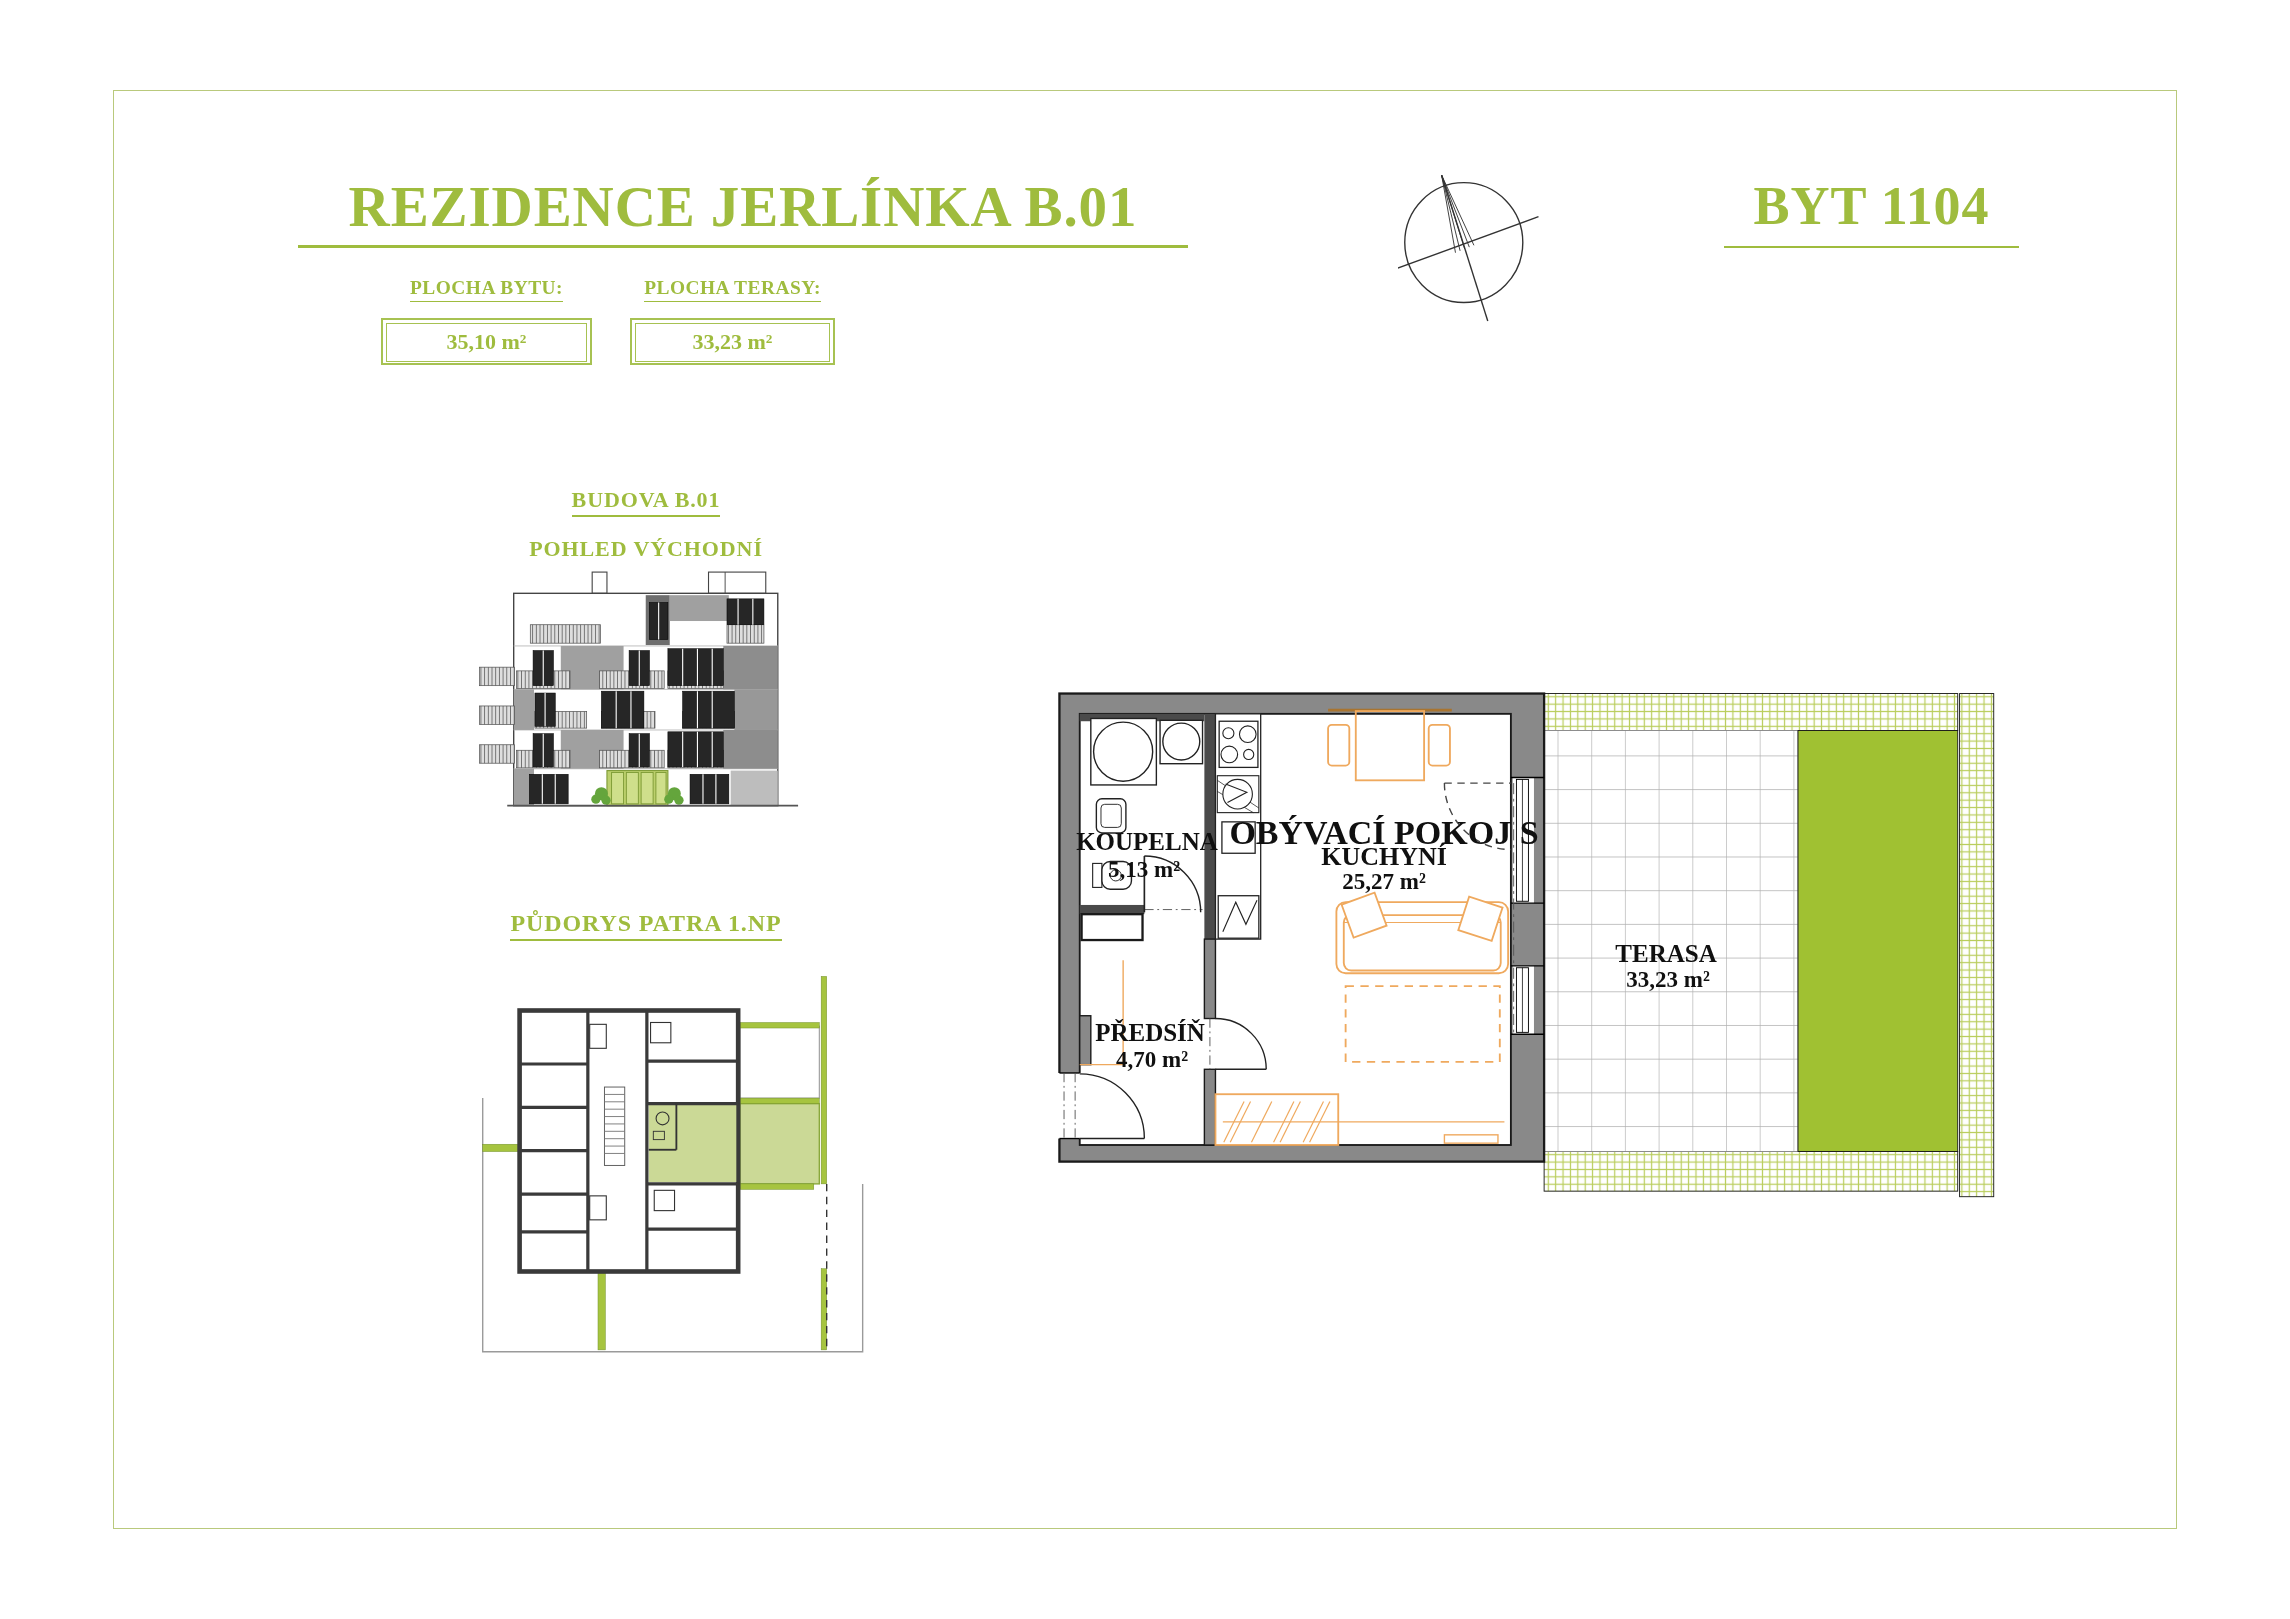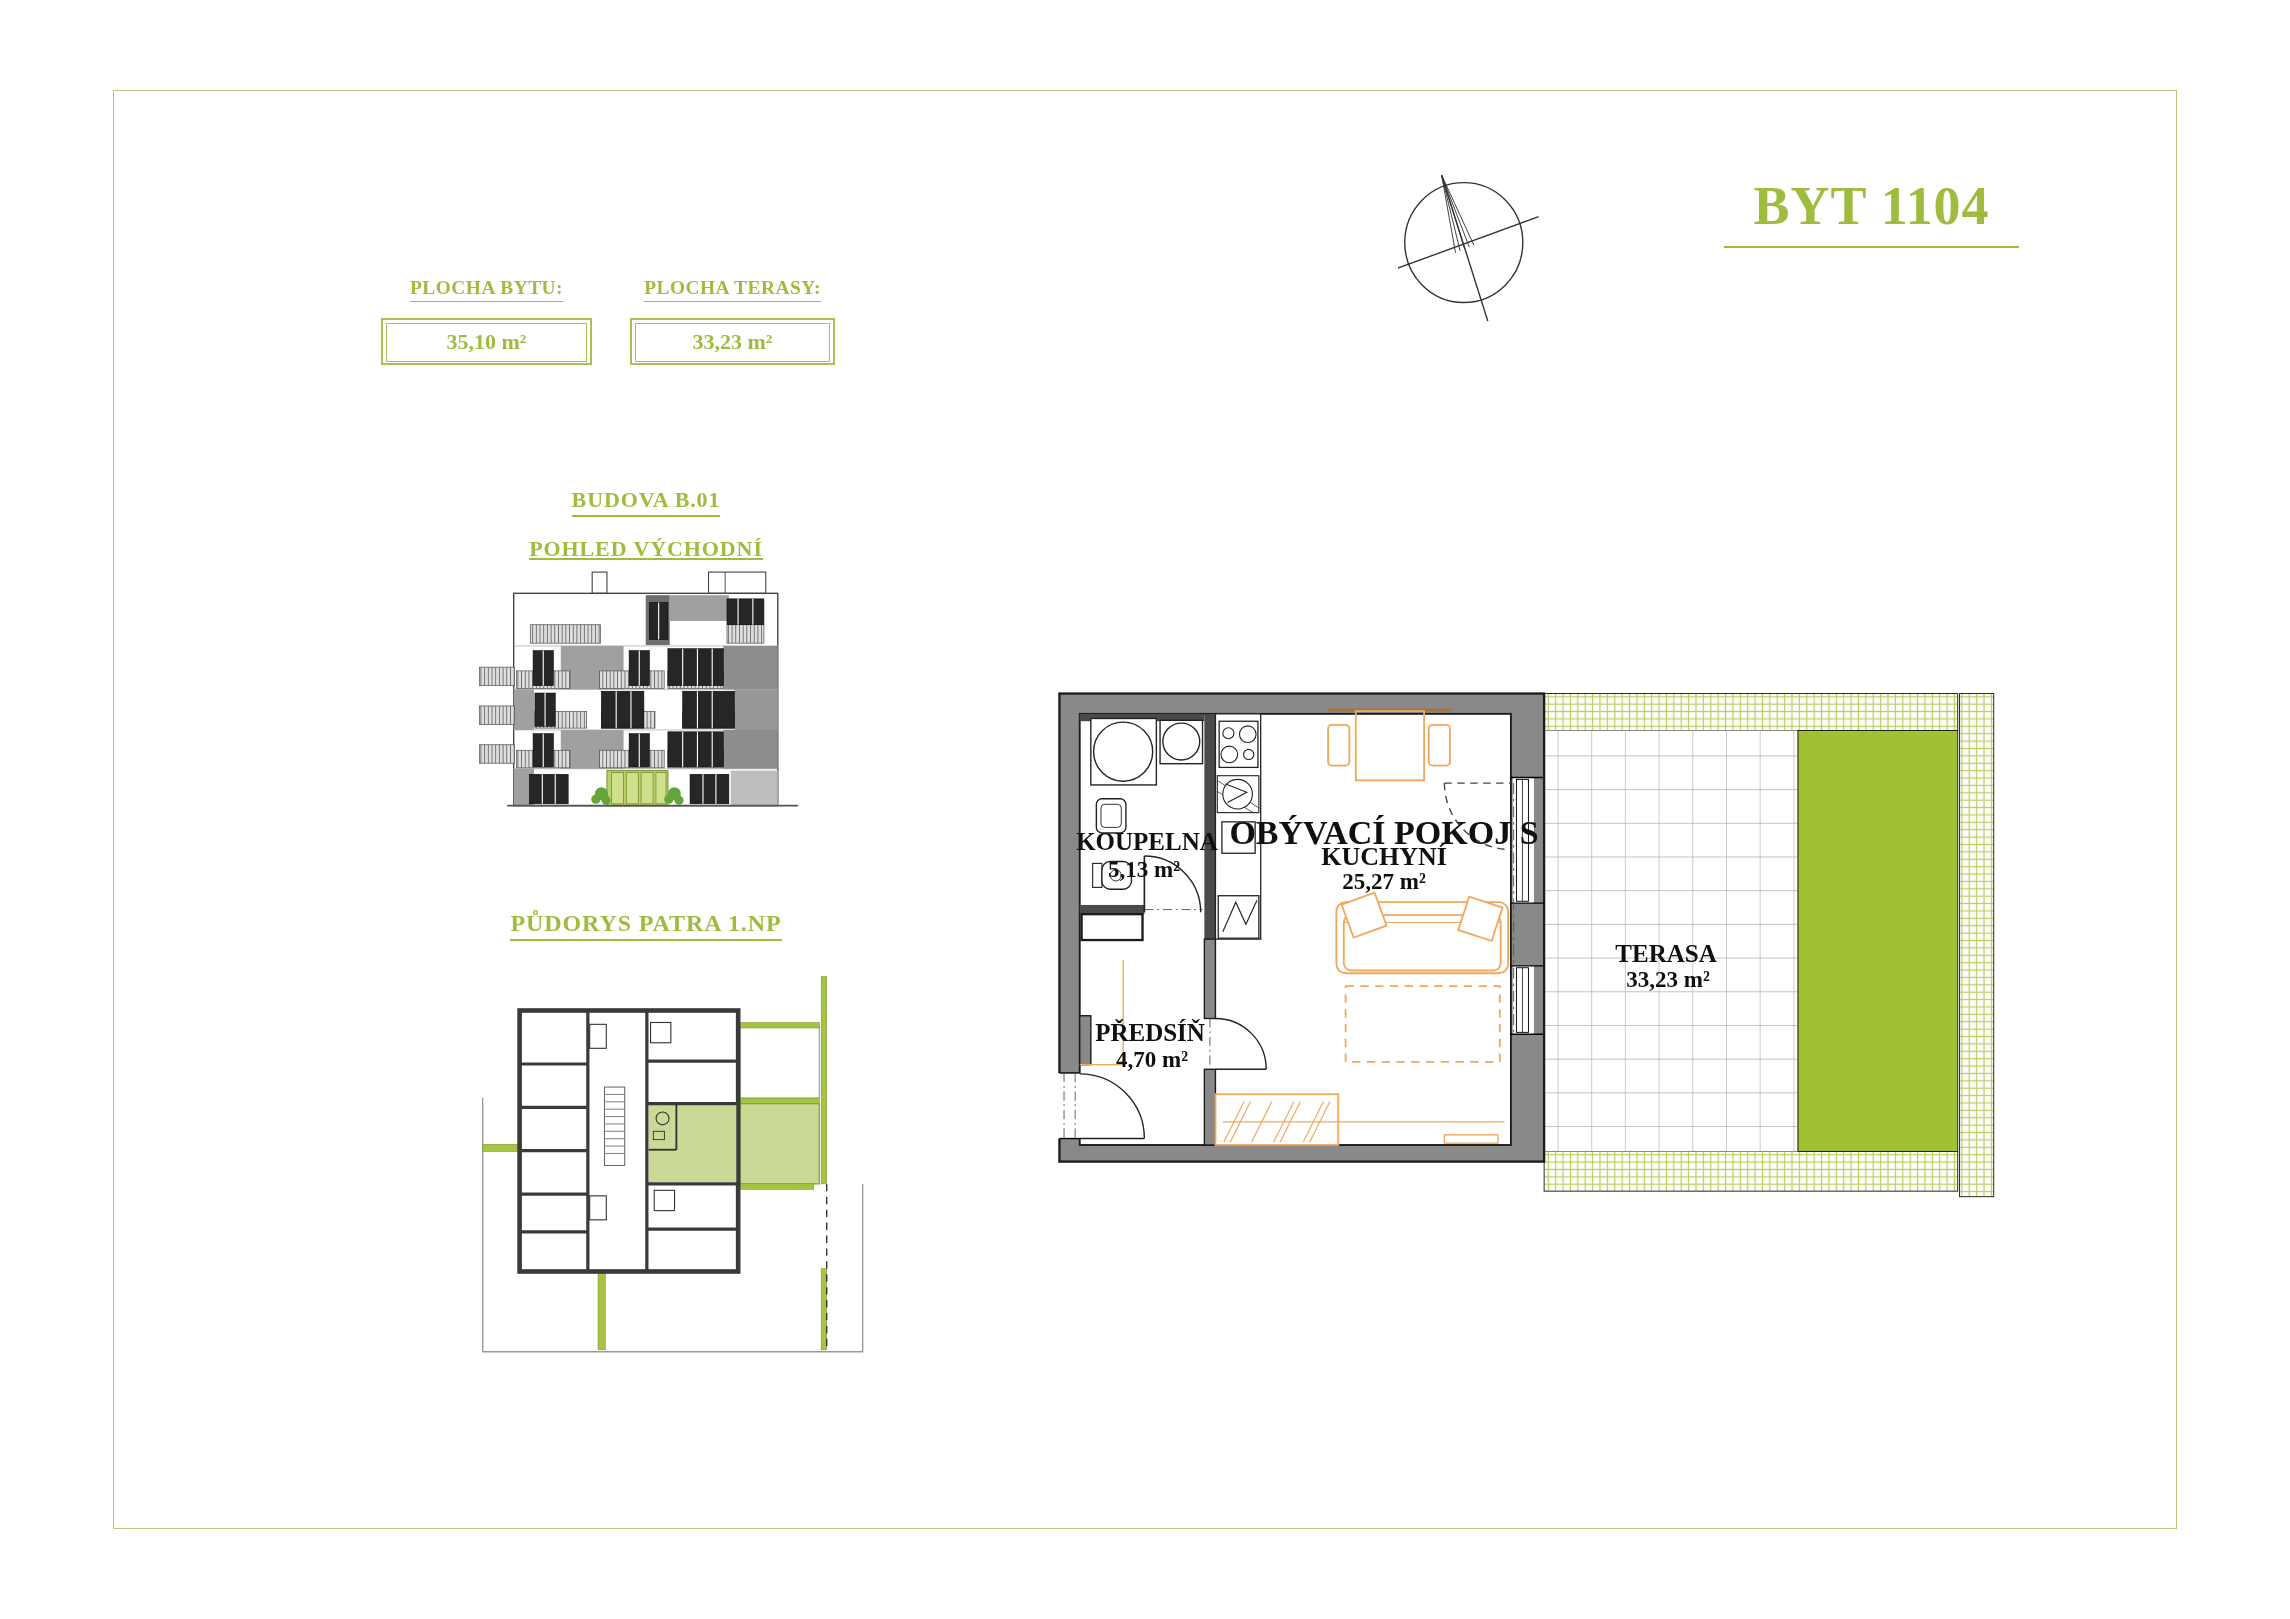--- a/index.html
+++ b/index.html
@@ -25,32 +25,33 @@
   .stat{position:absolute;top:277px;text-align:center;}
   .stat-label{
     display:inline-block;font-size:19.4px;font-weight:bold;color:#9fbc3e;letter-spacing:0.5px;
     border-bottom:1.8px solid #9fbc3e;padding-bottom:2px;white-space:nowrap;
   }
   .stat-box{border:2.8px solid #a7c252;padding:2.8px;margin-top:16px;height:37px;}
   .stat-box-inner{
     border:1.8px solid #a7c252;height:100%;display:flex;align-items:center;justify-content:center;
     font-size:22px;font-weight:bold;color:#9fbc3e;
   }
-  .drawing-title{position:absolute;text-align:center;font-weight:bold;color:#9fbc3e;letter-spacing:0.9px;text-decoration:underline;}
+  .drawing-title{position:absolute;text-align:center;font-weight:bold;color:#9fbc3e;letter-spacing:0.9px;}
   .drawing-title .u{display:inline-block;border-bottom:2.3px solid #9fbc3e;padding-bottom:1.8px;}
   .drawing-title .l2{margin-top:19px;}
   .room-label{position:absolute;transform:translateX(-50%);white-space:nowrap;font-weight:bold;color:#101010;text-align:center;}
   svg{position:absolute;}
 </style>
 </head>
 <body>
 
 <div class="page">
   <div class="page-border"></div>
 
+  <div class="main-title">REZIDENCE JERLÍNKA B.01</div>
 
   <div class="unit-block">
     <div class="unit-number">BYT 1104</div>
   </div>
 
   <svg style="left:1398px;top:166px" width="162" height="166" viewBox="0 0 175 180">
     <ellipse cx="71" cy="83" rx="64" ry="65" fill="none" stroke="#333" stroke-width="1.5"></ellipse>
     <line x1="-4" y1="112" x2="152" y2="55" stroke="#333" stroke-width="1.5"></line>
     <line x1="47" y1="10" x2="97" y2="168" stroke="#333" stroke-width="1.5"></line>
     <line x1="47" y1="10" x2="62" y2="94" stroke="#333" stroke-width="1"></line>

